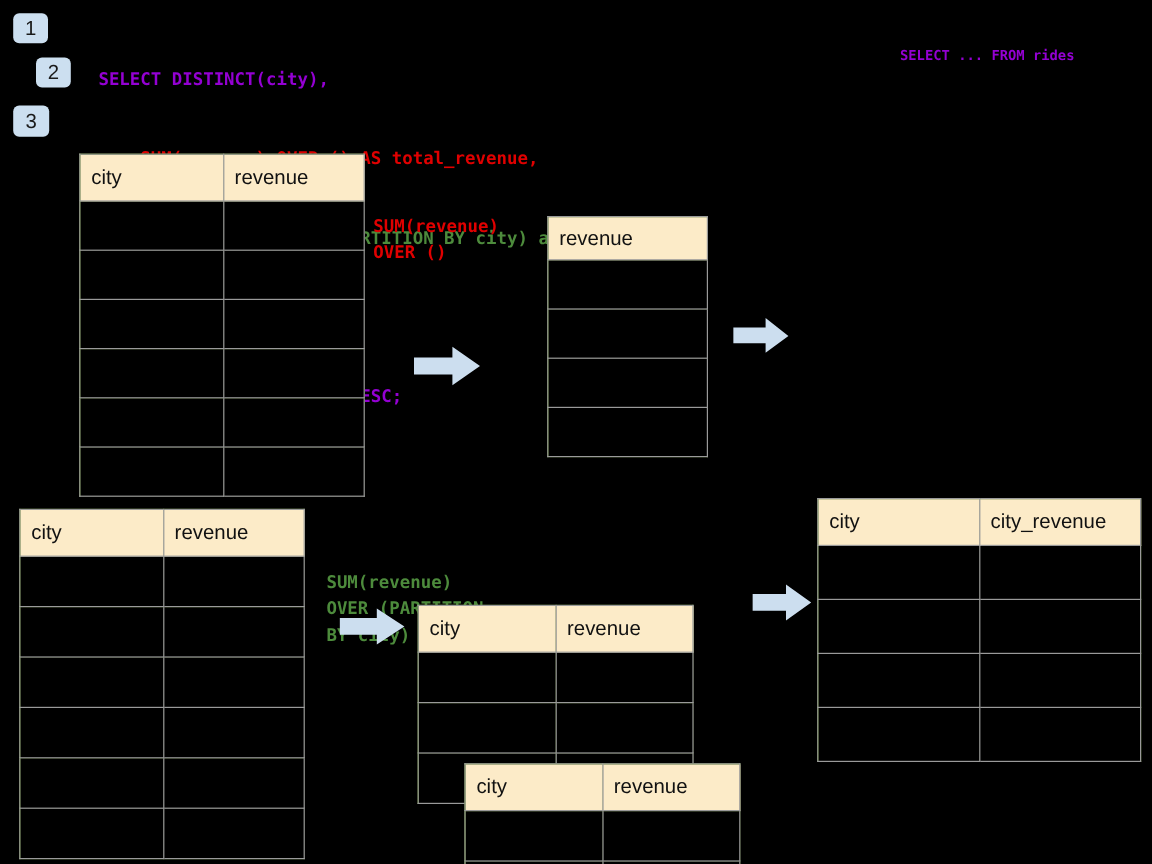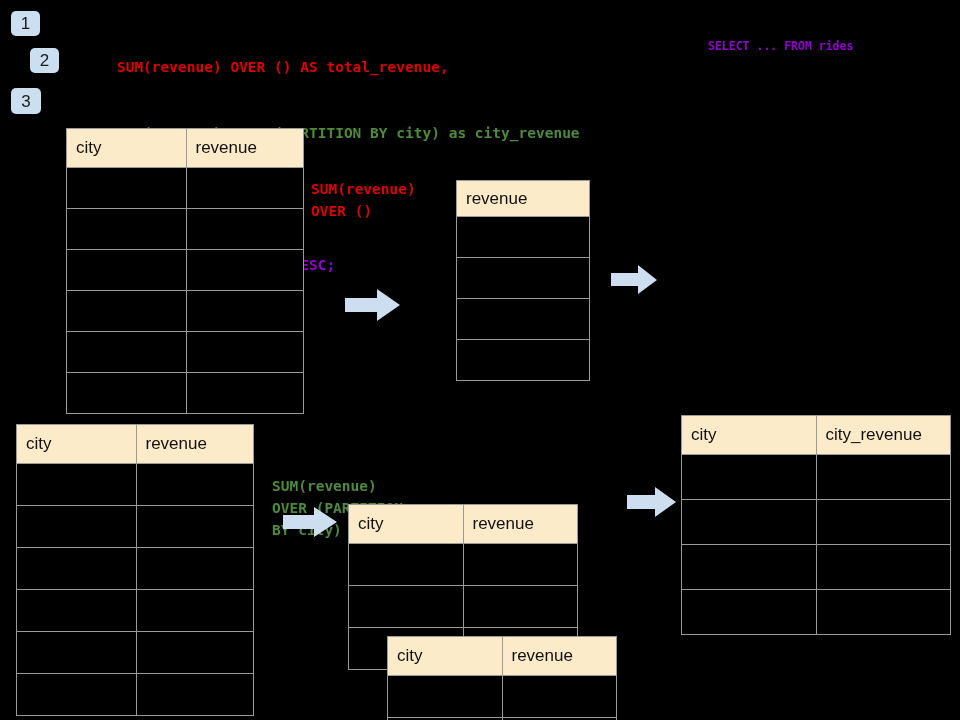--- a/index.html
+++ b/index.html
@@ -44,21 +44,21 @@
     white-space: pre;
     letter-spacing: 0px;
   }
   .sql .line { display: block; }
   .c-purple { color: #9400D3; }
   .c-red    { color: #E00000; }
   .c-green  { color: #4D8B3C; }
 
   .sql-side {
     position: absolute;
-    left: 708px;
+    left: 750px;
     top: 37px;
     font-family: "DejaVu Sans Mono", "Liberation Mono", monospace;
     font-size: 11.5px;
     font-weight: bold;
     line-height: 18px;
     color: #9400D3;
     white-space: pre;
     width: 165px;
   }
 
@@ -148,20 +148,21 @@
   }
 </style>
 </head>
 <body>
 
 <div class="badge" id="badge-1">1</div>
 <div class="badge" id="badge-2">2</div>
 <div class="badge" id="badge-3">3</div>
 
 <div class="sql">
+  <span class="line c-purple">SELECT DISTINCT(city),</span>
   <span class="line c-red">    SUM(revenue) OVER () AS total_revenue,</span>
   <span class="line c-green">    SUM(revenue) OVER (PARTITION BY city) as city_revenue</span>
   <span class="line c-purple">  FROM rides</span>
   <span class="line c-purple">  ORDER by city_revenue DESC;</span>
 </div>
 
 <div class="sql-side">SELECT ... FROM rides</div>
 
 <div class="annot" id="annot-total">SUM(revenue)
 OVER ()</div>

